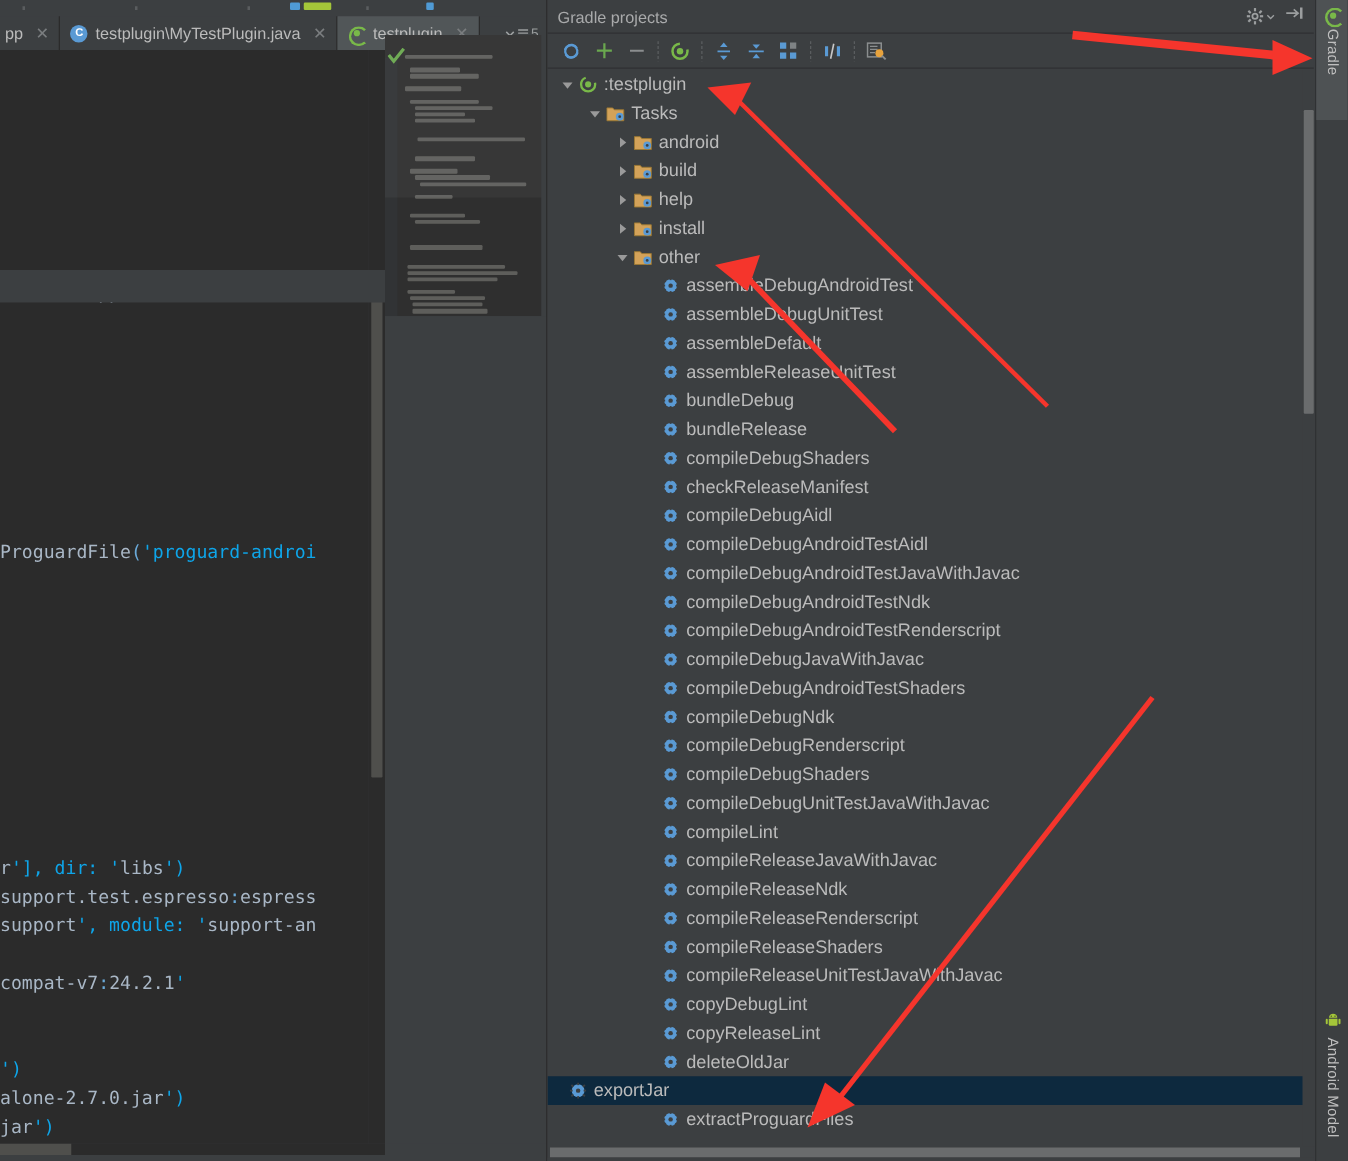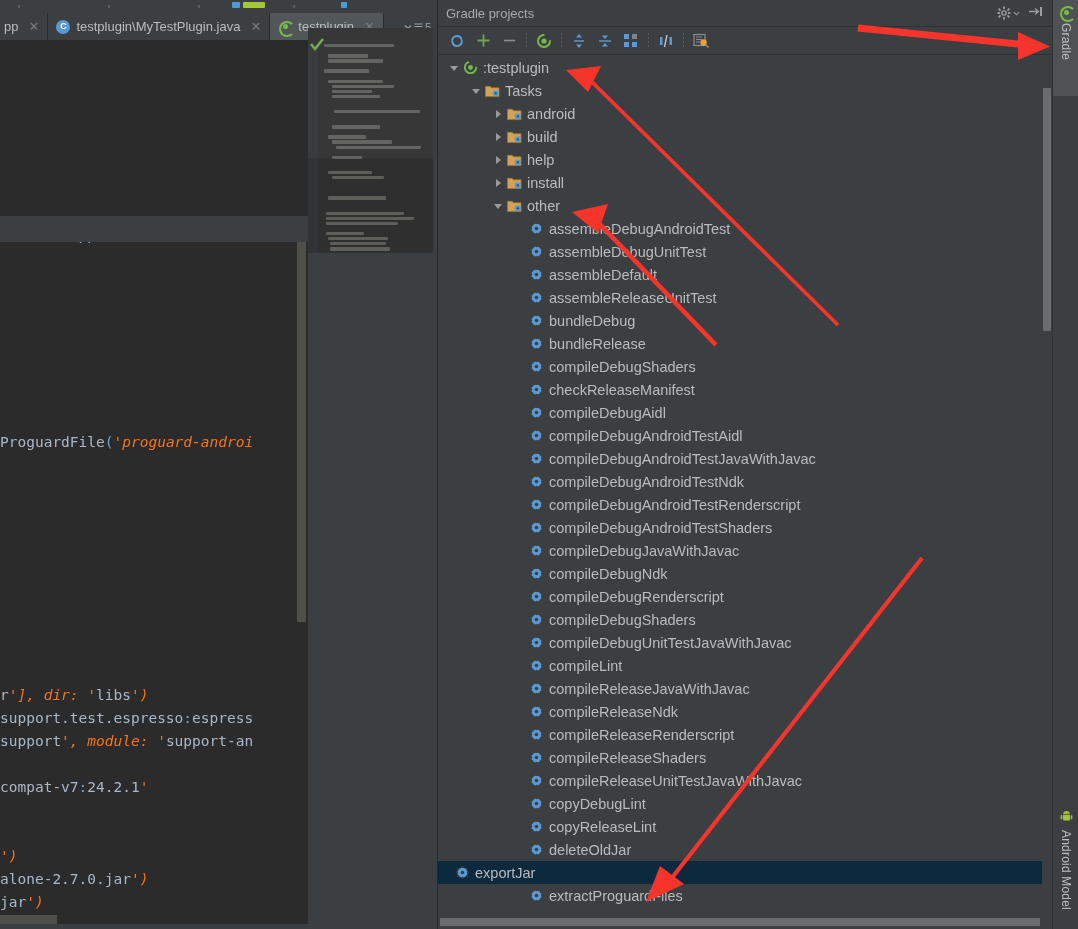--- a/index.html
+++ b/index.html
@@ -68,21 +68,21 @@
     background: #2b2b2b; overflow: hidden;
   }
   .code {
     position: absolute; left: 0; top: 0;
     font-family: "DejaVu Sans Mono", monospace;
     font-size: 14.5px; line-height: 23px;
     white-space: pre;
     color: #a9b7c6;
   }
   .code .ln { height: 23px; }
-  .str { color: #f97316; font-style: italic; }
+  .str { color: #0ea5e9; }
   .pun { color: #6aa9d8; }
   .plain { color: #a9b7c6; }
 
   
   .ed-scroll-track {
     position: absolute; left: 295px; top: 40px; width: 13px; height: 875px;
     background: #2b2b2b;
   }
   .ed-scroll-thumb {
     position: absolute; left: 297px; top: 232px; width: 9px; height: 390px;
@@ -863,43 +863,43 @@
                 <rect x="7.1" y="13.4" width="1.8" height="2.6"></rect>
                 <rect x="0" y="7.1" width="2.6" height="1.8"></rect>
                 <rect x="13.4" y="7.1" width="2.6" height="1.8"></rect>
                 <rect x="1.4" y="2" width="1.8" height="2.6" transform="rotate(-45 2.3 3.3)"></rect>
                 <rect x="12.8" y="11.4" width="1.8" height="2.6" transform="rotate(-45 13.7 12.7)"></rect>
                 <rect x="12.8" y="2" width="1.8" height="2.6" transform="rotate(45 13.7 3.3)"></rect>
                 <rect x="1.4" y="11.4" width="1.8" height="2.6" transform="rotate(45 2.3 12.7)"></rect>
               </g>
             </svg>
           </span>
+          <span class="tlabel">compileDebugJavaWithJavac</span>
+        </div>
+        <div class="trow" style="padding-left:74px">
+          <span class="twist"></span>
+          <span class="ticon">
+            <svg width="13" height="13" viewBox="0 0 16 16">
+              <g fill="#5a9ad4">
+                <circle cx="8" cy="8" r="6.3"></circle>
+              </g>
+              <circle cx="8" cy="8" r="2.2" fill="#3c3f41"></circle>
+              <g fill="#3c3f41">
+                <rect x="7.1" y="0" width="1.8" height="2.6"></rect>
+                <rect x="7.1" y="13.4" width="1.8" height="2.6"></rect>
+                <rect x="0" y="7.1" width="2.6" height="1.8"></rect>
+                <rect x="13.4" y="7.1" width="2.6" height="1.8"></rect>
+                <rect x="1.4" y="2" width="1.8" height="2.6" transform="rotate(-45 2.3 3.3)"></rect>
+                <rect x="12.8" y="11.4" width="1.8" height="2.6" transform="rotate(-45 13.7 12.7)"></rect>
+                <rect x="12.8" y="2" width="1.8" height="2.6" transform="rotate(45 13.7 3.3)"></rect>
+                <rect x="1.4" y="11.4" width="1.8" height="2.6" transform="rotate(45 2.3 12.7)"></rect>
+              </g>
+            </svg>
+          </span>
           <span class="tlabel">compileDebugAndroidTestShaders</span>
-        </div>
-        <div class="trow" style="padding-left:74px">
-          <span class="twist"></span>
-          <span class="ticon">
-            <svg width="13" height="13" viewBox="0 0 16 16">
-              <g fill="#5a9ad4">
-                <circle cx="8" cy="8" r="6.3"></circle>
-              </g>
-              <circle cx="8" cy="8" r="2.2" fill="#3c3f41"></circle>
-              <g fill="#3c3f41">
-                <rect x="7.1" y="0" width="1.8" height="2.6"></rect>
-                <rect x="7.1" y="13.4" width="1.8" height="2.6"></rect>
-                <rect x="0" y="7.1" width="2.6" height="1.8"></rect>
-                <rect x="13.4" y="7.1" width="2.6" height="1.8"></rect>
-                <rect x="1.4" y="2" width="1.8" height="2.6" transform="rotate(-45 2.3 3.3)"></rect>
-                <rect x="12.8" y="11.4" width="1.8" height="2.6" transform="rotate(-45 13.7 12.7)"></rect>
-                <rect x="12.8" y="2" width="1.8" height="2.6" transform="rotate(45 13.7 3.3)"></rect>
-                <rect x="1.4" y="11.4" width="1.8" height="2.6" transform="rotate(45 2.3 12.7)"></rect>
-              </g>
-            </svg>
-          </span>
-          <span class="tlabel">compileDebugJavaWithJavac</span>
         </div>
         <div class="trow" style="padding-left:74px">
           <span class="twist"></span>
           <span class="ticon">
             <svg width="13" height="13" viewBox="0 0 16 16">
               <g fill="#5a9ad4">
                 <circle cx="8" cy="8" r="6.3"></circle>
               </g>
               <circle cx="8" cy="8" r="2.2" fill="#3c3f41"></circle>
               <g fill="#3c3f41">

